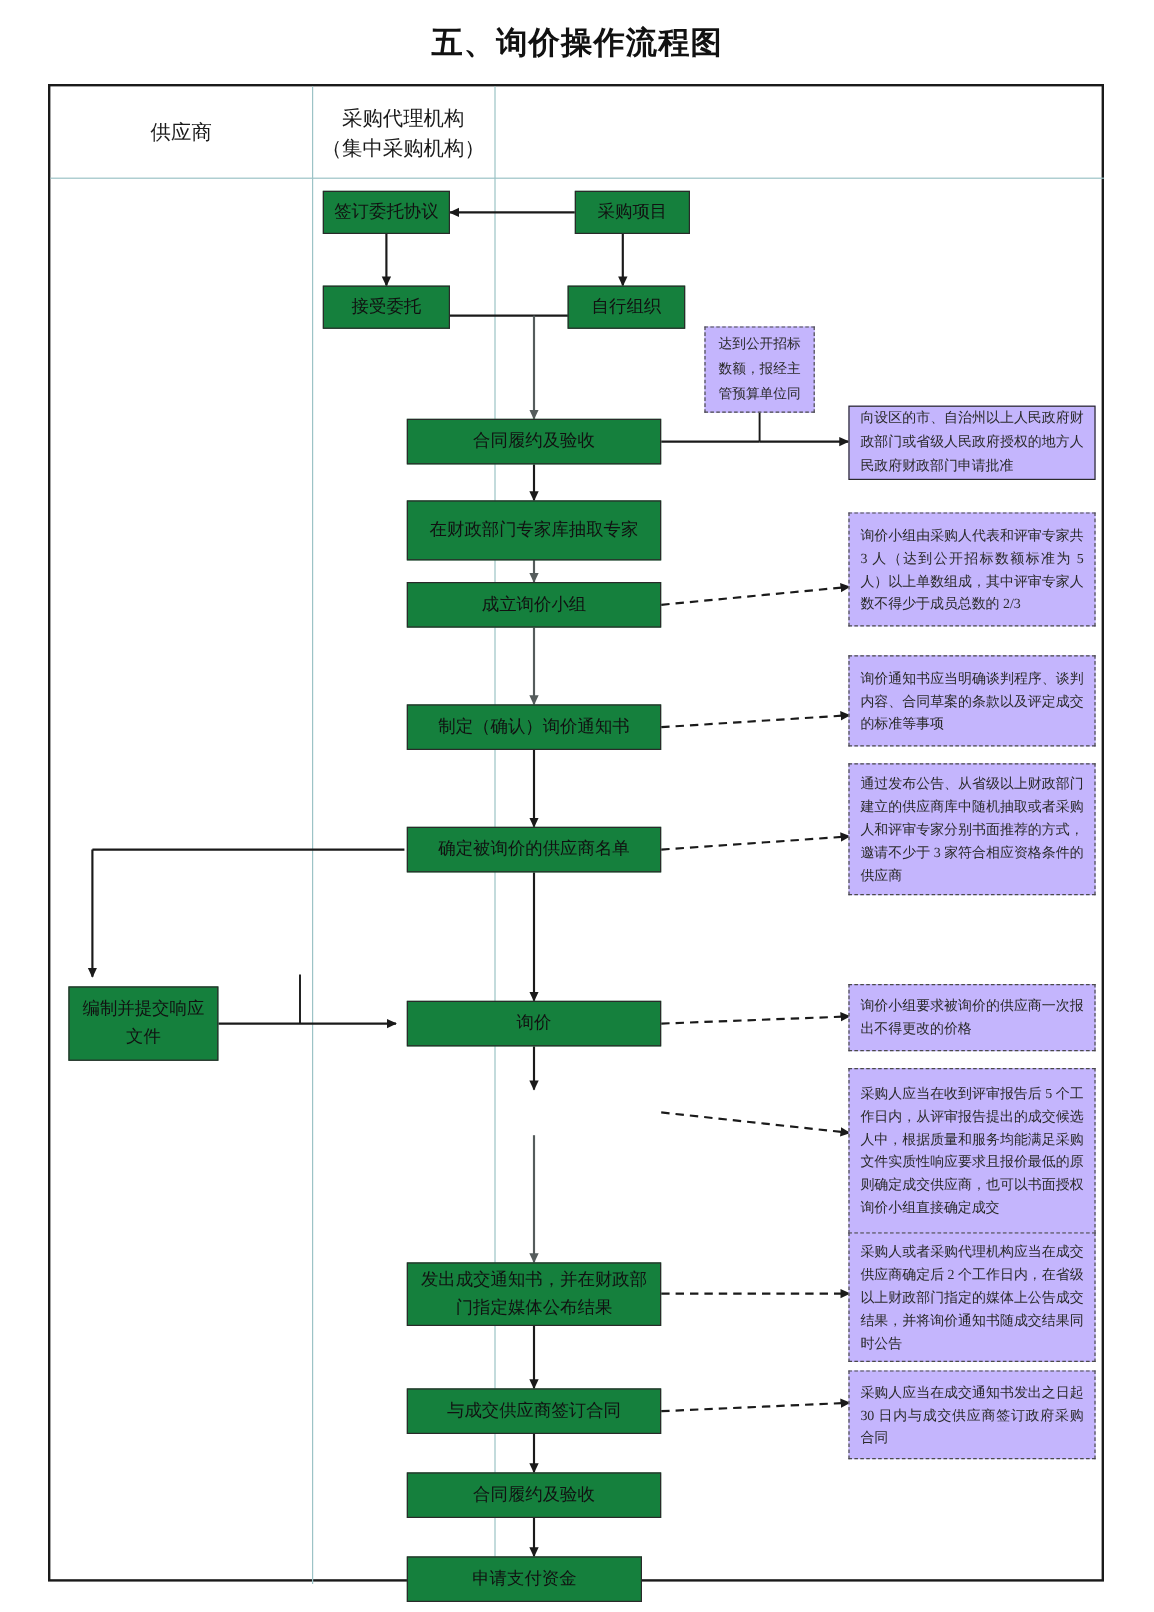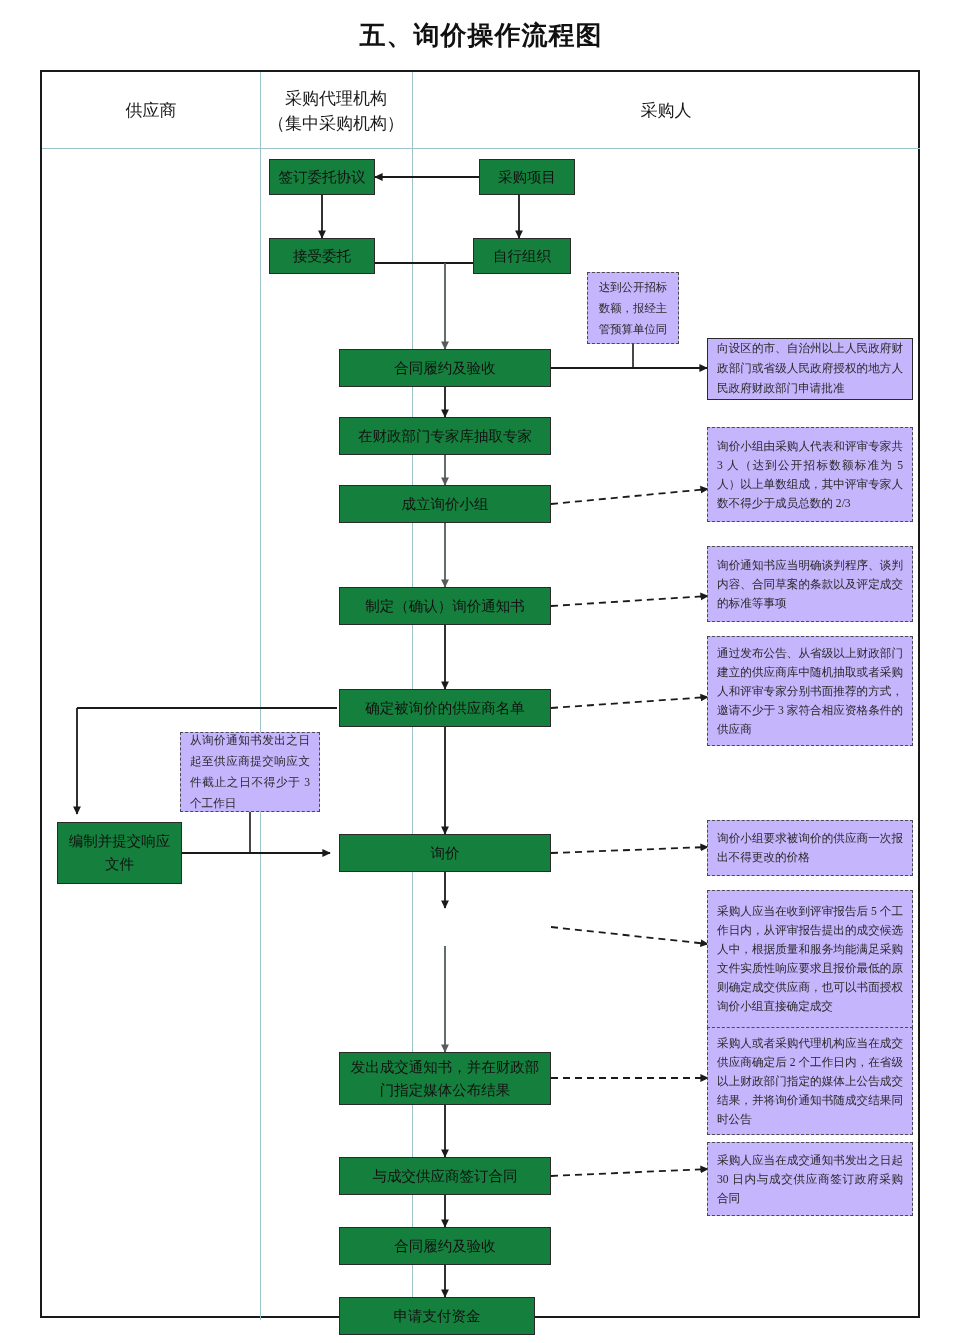--- a/index.html
+++ b/index.html
@@ -112,23 +112,20 @@
   <div class="lane-div" style="left:370px;"></div>
   <div class="lane-hdr-line" style="top:76px;"></div>
 
   <div class="lane-label" style="left:218px;top:14px;width:152px;">
     <div>采购代理机构</div>
     <div>（集中采购机构）</div>
   </div>
   <div class="lane-label" style="left:0px;top:26px;width:218px;">
     <span>供应商</span>
   </div>
-  <div class="lane-label" style="left:370px;top:26px;width:508px;">
-    <span>采购人</span>
-  </div>
 
   <svg id="edges" viewBox="0 0 880 1248" width="880" height="1248">
     <defs>
       <marker id="ah" markerWidth="9" markerHeight="9" refX="7.6" refY="4.5" orient="auto" markerUnits="userSpaceOnUse">
         <path d="M0,0.6 L8.4,4.5 L0,8.4 z" fill="#1a1a1a"></path>
       </marker>
       <marker id="ahg" markerWidth="9" markerHeight="9" refX="7.6" refY="4.5" orient="auto" markerUnits="userSpaceOnUse">
         <path d="M0,0.6 L8.4,4.5 L0,8.4 z" fill="#555c5c"></path>
       </marker>
     </defs>
@@ -207,21 +204,21 @@
   </div>
 
   <div class="node" style="left:431px;top:166px;width:98px;height:36px;">
     <span>自行组织</span>
   </div>
 
   <div class="node" style="left:297px;top:277px;width:212px;height:38px;">
     <span>合同履约及验收</span>
   </div>
 
-  <div class="node" style="left:297px;top:345px;width:212px;height:38px;">
+  <div class="node" style="left:297px;top:345px;width:212px;height:50px;">
     <span>在财政部门专家库抽取专家</span>
   </div>
 
   <div class="node" style="left:297px;top:413px;width:212px;height:38px;">
     <span>成立询价小组</span>
   </div>
 
   <div class="node" style="left:297px;top:515px;width:212px;height:38px;">
     <span>制定（确认）询价通知书</span>
   </div>
@@ -268,23 +265,20 @@
   </div>
 
   <div class="note" style="left:665px;top:474px;width:206px;height:76px;">
     <span>询价通知书应当明确谈判程序、谈判内容、合同草案的条款以及评定成交的标准等事项</span>
   </div>
 
   <div class="note" style="left:665px;top:564px;width:206px;height:110px;">
     <span>通过发布公告、从省级以上财政部门建立的供应商库中随机抽取或者采购人和评审专家分别书面推荐的方式，邀请不少于 3 家符合相应资格条件的供应商</span>
   </div>
 
-  <div class="note" style="left:138px;top:660px;width:140px;height:80px;line-height:21px;">
-    <span>从询价通知书发出之日起至供应商提交响应文件截止之日不得少于 3 个工作日</span>
-  </div>
 
   <div class="note" style="left:665px;top:748px;width:206px;height:56px;">
     <span>询价小组要求被询价的供应商一次报出不得更改的价格</span>
   </div>
 
   <div class="note" style="left:665px;top:818px;width:206px;height:138px;">
     <span>采购人应当在收到评审报告后 5 个工作日内，从评审报告提出的成交候选人中，根据质量和服务均能满足采购文件实质性响应要求且报价最低的原则确定成交供应商，也可以书面授权询价小组直接确定成交</span>
   </div>
 
   <div class="note" style="left:665px;top:955px;width:206px;height:108px;">

